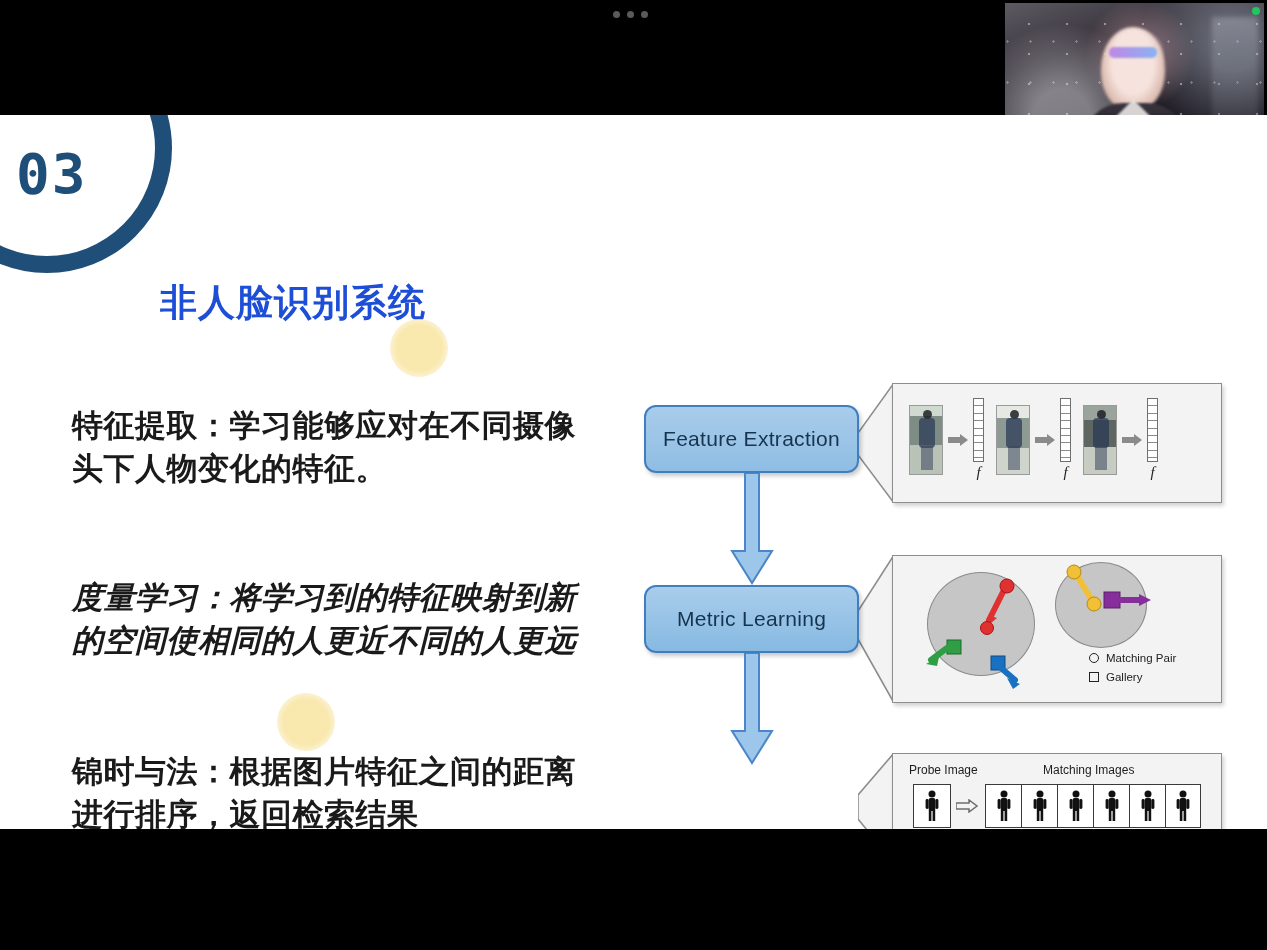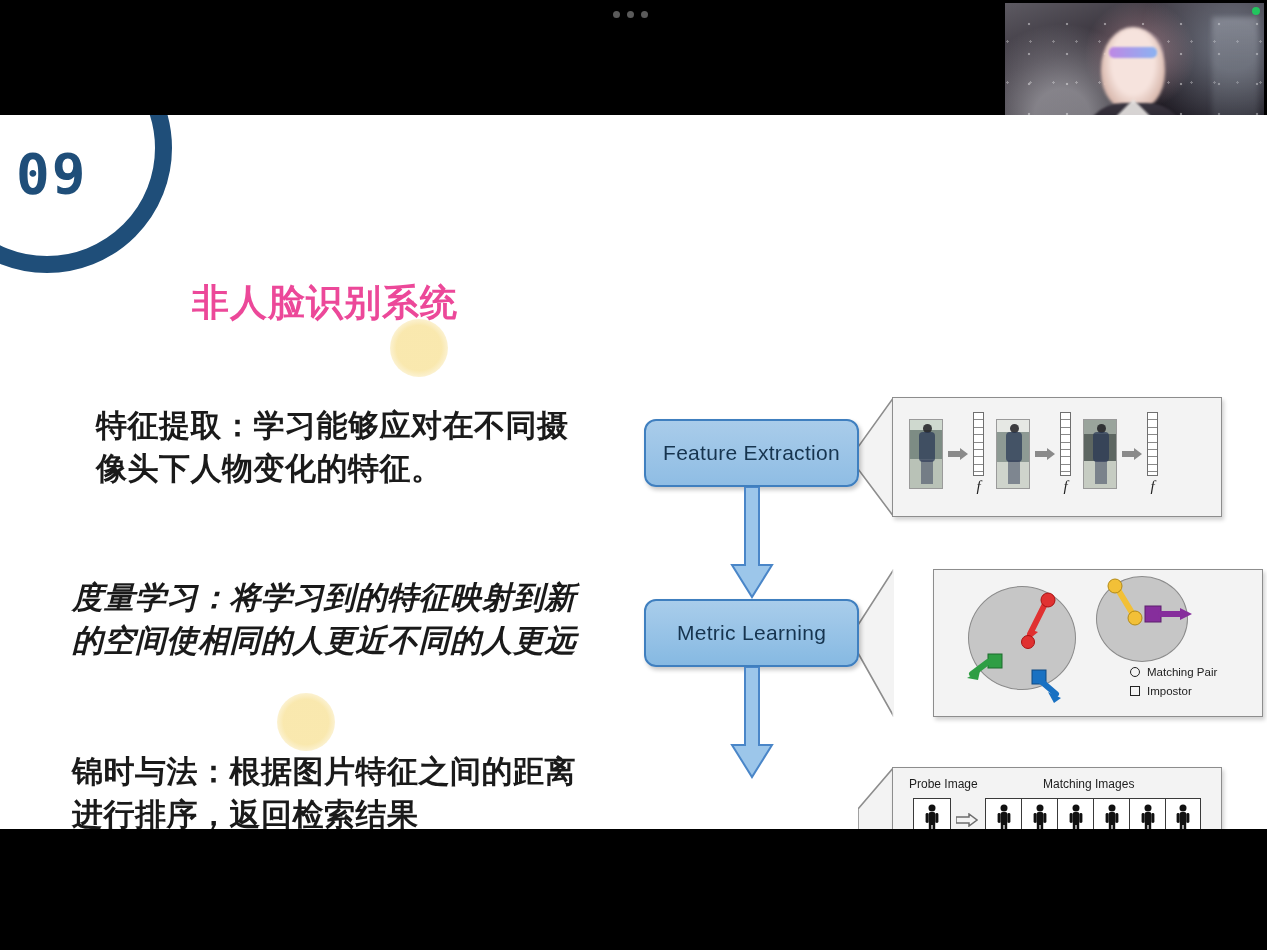--- a/index.html
+++ b/index.html
@@ -103,42 +103,42 @@
     border: 17px solid #1f4e79; 
   }
   .num-02 {
     position: absolute; left: 16px; top: 26px;
     font-family: "DejaVu Sans Mono", monospace;
     font-size: 56px; font-weight: 700; color: #1f4e79; letter-spacing: 2px;
   }
   .slide-title {
     position: absolute; left: 160px; top: 163px;
     font-family: "Liberation Sans", sans-serif;
-    font-size: 37px; font-weight: 700; color: #ec4899; letter-spacing: 1px; margin-left: 32px;
+    font-size: 37px; font-weight: 700; color: #1d4ed8; letter-spacing: 1px;
   }
   .bullets { position: absolute; left: 72px; top: 172px; width: 520px; }
   .bullet {
     font-family: "Liberation Serif", serif;
     font-size: 31px; font-weight: 700; color: #1a1a1a;
     line-height: 1.38; letter-spacing: .5px;
   }
-  .bullet.b1 { position: absolute; top: 118px; margin-left: 24px; }
+  .bullet.b1 { position: absolute; top: 118px; }
   .bullet.b2 { position: absolute; top: 290px; font-style: italic; }
   .bullet.b3 { position: absolute; top: 464px; }
 
   .blob {
     position: absolute; border-radius: 50%;
     background: radial-gradient(circle, rgba(249,231,170,.95) 0 55%, rgba(250,238,200,.55) 78%, rgba(255,255,255,0) 100%);
     pointer-events: none;
   }
   .blob.b-a { left: 390px; top: 204px; width: 58px; height: 58px; }
   .blob.b-b { left: 277px; top: 578px; width: 58px; height: 58px; }
 
   
-  .diagram { position: absolute; left: 620px; top: 144px; width: 620px; height: 510px; }
+  .diagram { position: absolute; left: 620px; top: 130px; width: 620px; height: 510px; }
 
   .node {
     position: absolute; border-radius: 12px;
     border: 2px solid #3f7fbf;
     color: #16344f;
     display: flex; align-items: center; justify-content: center;
     font-size: 21px; letter-spacing: .3px;
     box-shadow: 2px 3px 4px rgba(0,0,0,.22);
   }
   .node.n1 { left: 24px; top: 160px; width: 215px; height: 68px; background: linear-gradient(180deg,#a9ccea,#8fbde4); }
@@ -148,21 +148,21 @@
   .flow-arrow { position: absolute; left: 110px; width: 44px; }
   .flow-arrow.a1 { top: 228px; height: 112px; }
   .flow-arrow.a2 { top: 408px; height: 112px; }
   .flow-arrow svg { display: block; width: 100%; height: 100%; }
 
   .panel {
     position: absolute; background: #f3f3f3; border: 1.6px solid #8d8d8d;
     box-shadow: 2px 3px 4px rgba(0,0,0,.18);
   }
   .panel.p1 { left: 272px; top: 138px; width: 330px; height: 120px; }
-  .panel.p2 { left: 272px; top: 310px; width: 330px; height: 148px; margin-left: 41px; }
+  .panel.p2 { left: 272px; top: 310px; width: 330px; height: 148px; }
   .panel.p3 { left: 272px; top: 508px; width: 330px; height: 110px; text-align: center; }
   .wedge { position: absolute; }
   .wedge svg { display: block; }
 
   
   .fe-row { position: absolute; left: 16px; top: 14px; display: flex; gap: 12px; align-items: flex-start; }
   .fe-unit { display: flex; align-items: center; gap: 5px; }
   .person-img { width: 34px; height: 70px; border: 1px solid #9a9a9a; position: relative; overflow: hidden; }
   .person-img.i1 { background: linear-gradient(180deg,#cfd9cf 0 14%, #7d8c84 14% 58%, #b9c2b7 58% 100%); }
   .person-img.i2 { background: linear-gradient(180deg,#e6e8e4 0 18%, #8e9a94 18% 62%, #cfd4cc 62% 100%); }
@@ -235,21 +235,21 @@
           </span>
       </div>
     </div>
   </div>
 
   <div class="slide">
 
     <div class="arc-wrap">
       <div class="arc-ring"></div>
     </div>
-    <div class="num-02">09</div>
+    <div class="num-02">03</div>
     <div class="slide-title">非人脸识别系统</div>
 
     <div class="bullets">
       <div class="bullet b1">特征提取：学习能够应对在不同摄像头下人物变化的特征。</div>
       <div class="bullet b2">度量学习：将学习到的特征映射到新的空间使相同的人更近不同的人更远</div>
       <div class="bullet b3">锦时与法：根据图片特征之间的距离进行排序，返回检索结果</div>
     </div>
 
     <div class="blob b-a"></div>
     <div class="blob b-b"></div>
@@ -378,21 +378,21 @@
           <polygon points="258,44 246,38 246,50" fill="#862e9c"></polygon>
         </svg>
 
         <div class="legend">
           <div class="legend-row">
             <span class="lg-circ"></span>
             <span>Matching Pair</span>
           </div>
           <div class="legend-row">
             <span class="lg-sq"></span>
-            <span>Impostor</span>
+            <span>Gallery</span>
           </div>
         </div>
       </div>
 
       <div class="panel p3">
         <div class="m-label m-lbl-probe">Probe Image</div>
         <div class="m-label m-lbl-gallery">Matching Images</div>
 
         <div class="probe-box">
           <svg class="person-glyph" width="16" height="32" viewBox="0 0 16 32">

